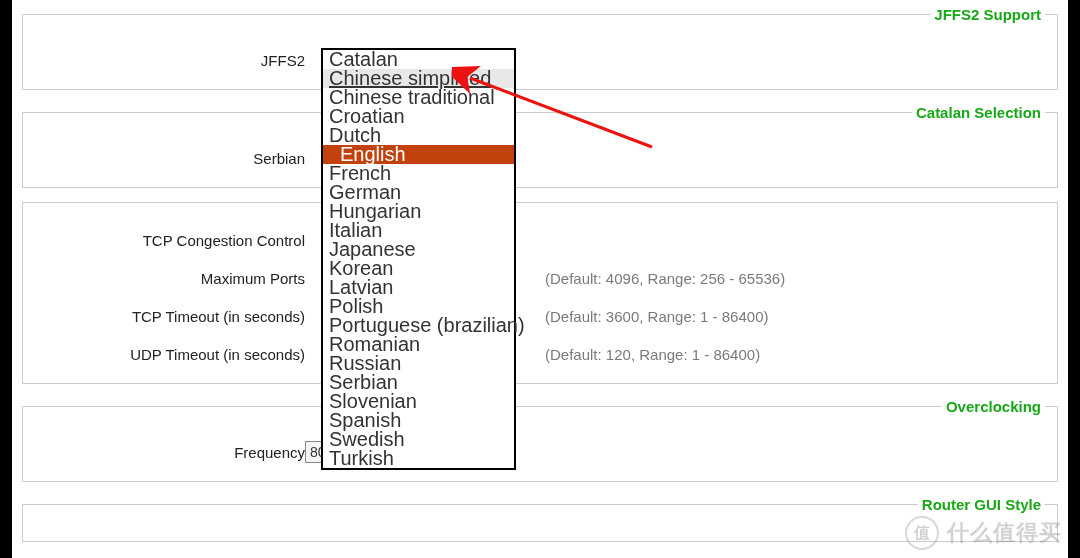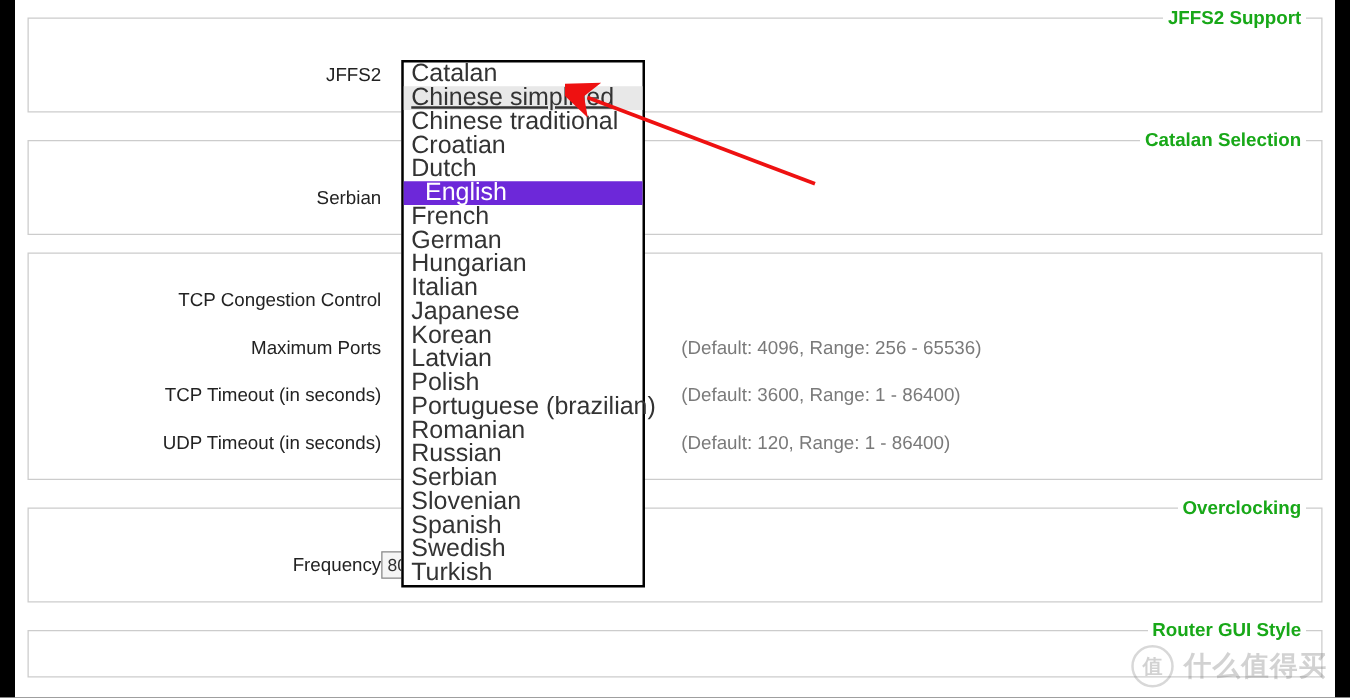--- a/index.html
+++ b/index.html
@@ -81,21 +81,21 @@
   }
   .dropdown .opt {
     font-size: 20px;
     padding: 0px 6px;
     line-height: 19px;
     color: #333;
     cursor: default;
     white-space: nowrap;
   }
   .dropdown .opt.hover { background: #e8e8e8; text-decoration: underline; }
-  .dropdown .opt.selected { background: #6d28d9; color: #fff; padding-left: 17px; }
+  .dropdown .opt.selected { background: #c2410c; color: #fff; padding-left: 17px; }
   
   .arrow-svg {
     position: absolute;
     left: 440px;
     top: 62px;
     z-index: 60;
     pointer-events: none;
   }
   
   .watermark {

